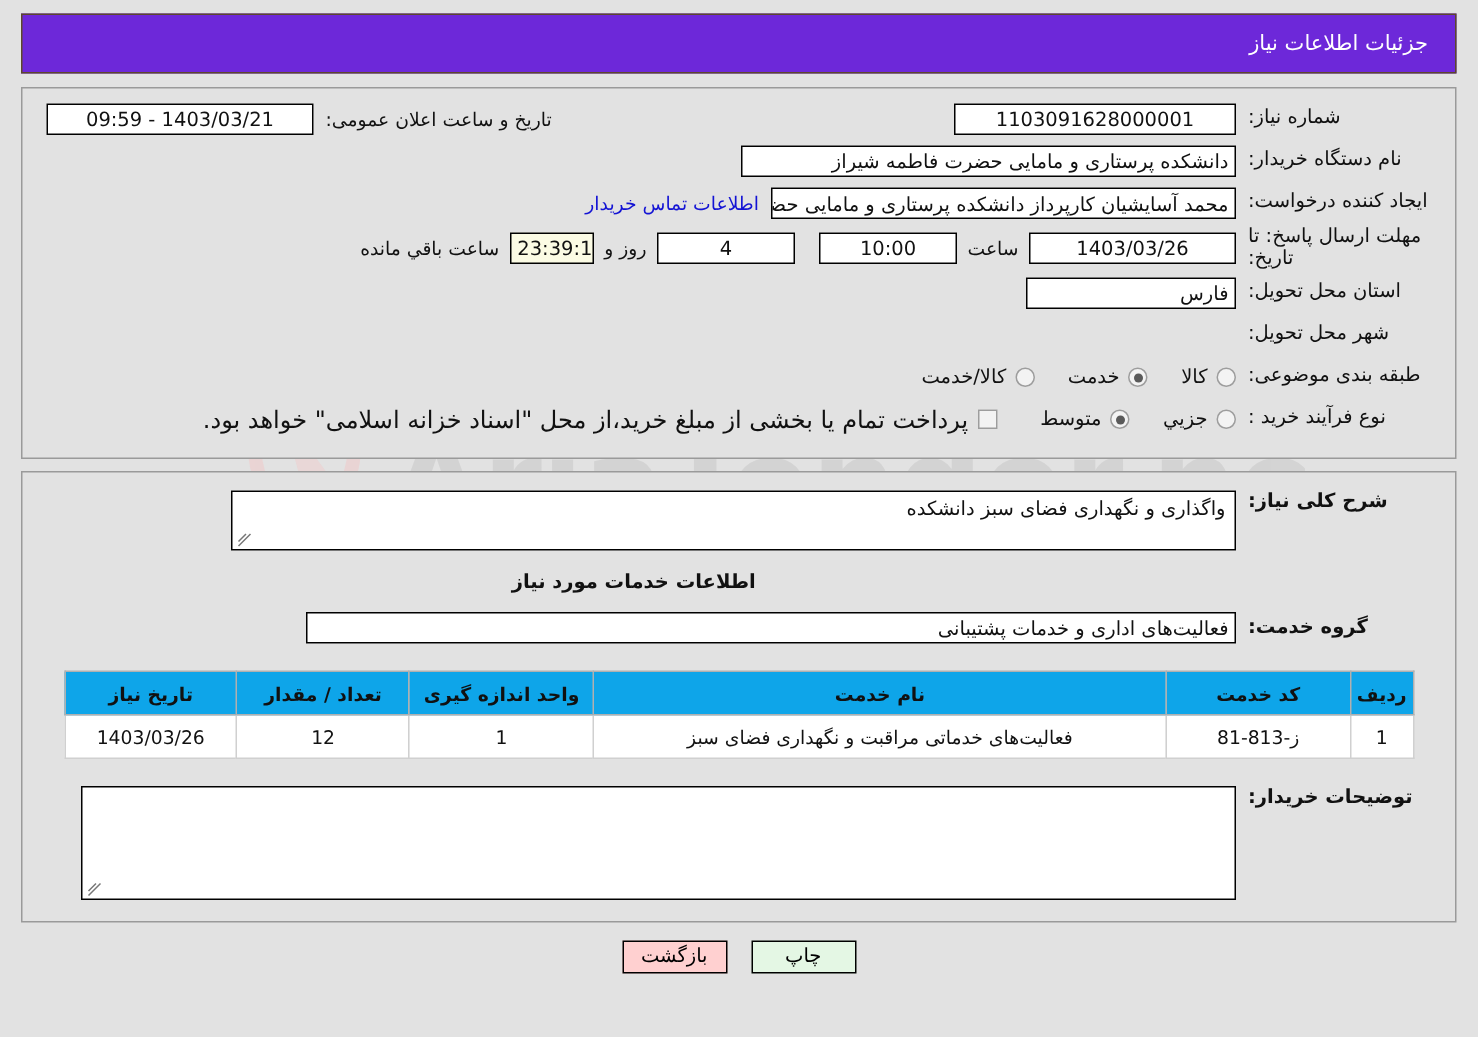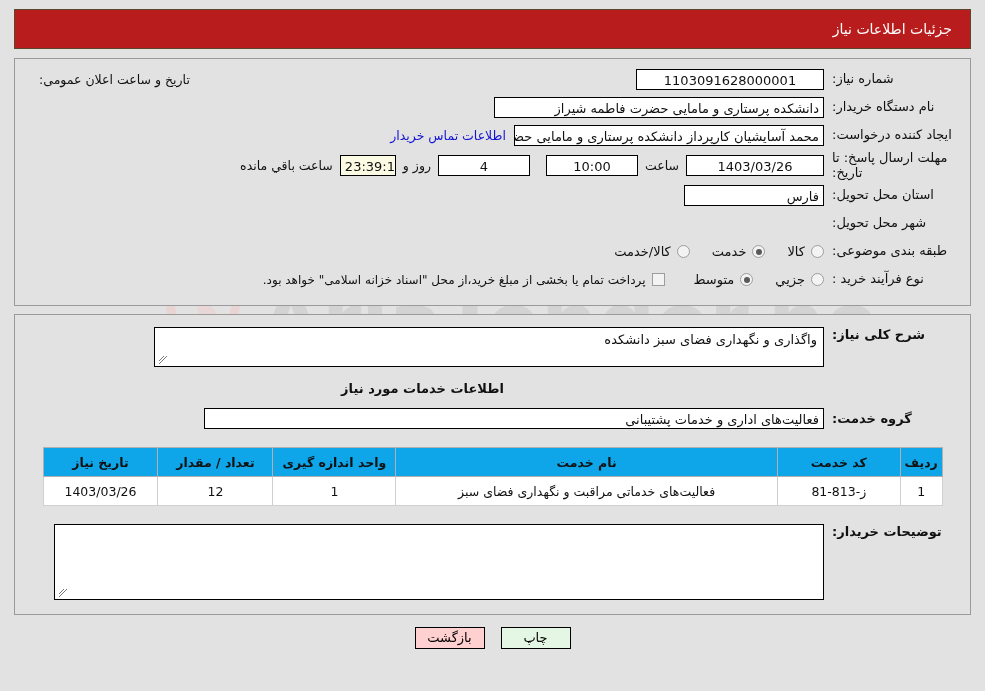--- a/index.html
+++ b/index.html
@@ -30,21 +30,21 @@
     z-index: 0;
   }
   #watermark svg { width: 100%; height: 100%; }
 
   .layer { position: relative; z-index: 2; }
 
   
   #titlebar {
     margin: 9px 14px 0 14px;
     height: 40px;
-    background: #b91c1c;
+    background: #6d28d9;
     border: 1px solid #5d472c;
     display: flex;
     align-items: center;
     justify-content: flex-start;
     box-sizing: border-box;
   }
   #titlebar .ttl {
     color: #ffffff;
     font-size: 14px;
     padding: 0 18px;
@@ -161,21 +161,21 @@
   }
   .chk {
     width: 13px; height: 13px;
     border: 1px solid #9d9d9d;
     background: #f3f3f3;
     box-sizing: border-box;
     display: inline-block;
     margin-left: 7px;
     flex: 0 0 auto;
   }
-  .note { font-size: 12px; color: #111; }
+  .note { font-size: 16px; color: #111; }
 
   
   .ta-wrap { display: flex; align-items: flex-start; }
   .ta-lbl {
     width: 128px;
     text-align: left;
     padding-left: 8px;
     font-weight: bold;
     font-size: 13px;
     flex: 0 0 auto;
@@ -284,20 +284,21 @@
   <span class="ttl">جزئیات اطلاعات نیاز</span>
 </div>
 
 <div class="panel layer" id="panel-top">
 
   <div class="row">
     <span class="lbl">شماره نیاز:</span>
     <div class="fld w-needno ltrnum">1103091628000001</div>
     <div class="row1-left">
       <span class="ann-lbl">تاریخ و ساعت اعلان عمومی:</span>
+      <div class="fld w-ann ltrnum">09:59 - 1403/03/21</div>
     </div>
   </div>
 
   <div class="row">
     <span class="lbl">نام دستگاه خریدار:</span>
     <div class="fld w-org rtltext">دانشکده پرستاری و مامایی حضرت فاطمه شیراز</div>
   </div>
 
   <div class="row">
     <span class="lbl">ایجاد کننده درخواست:</span>

